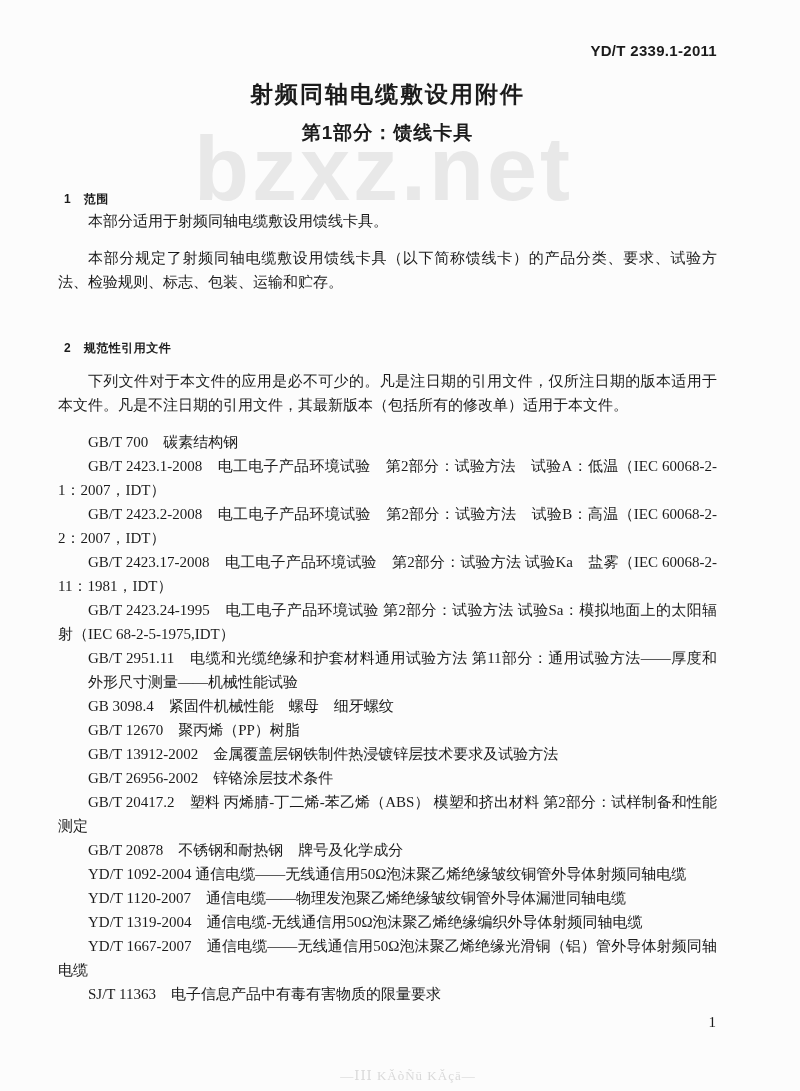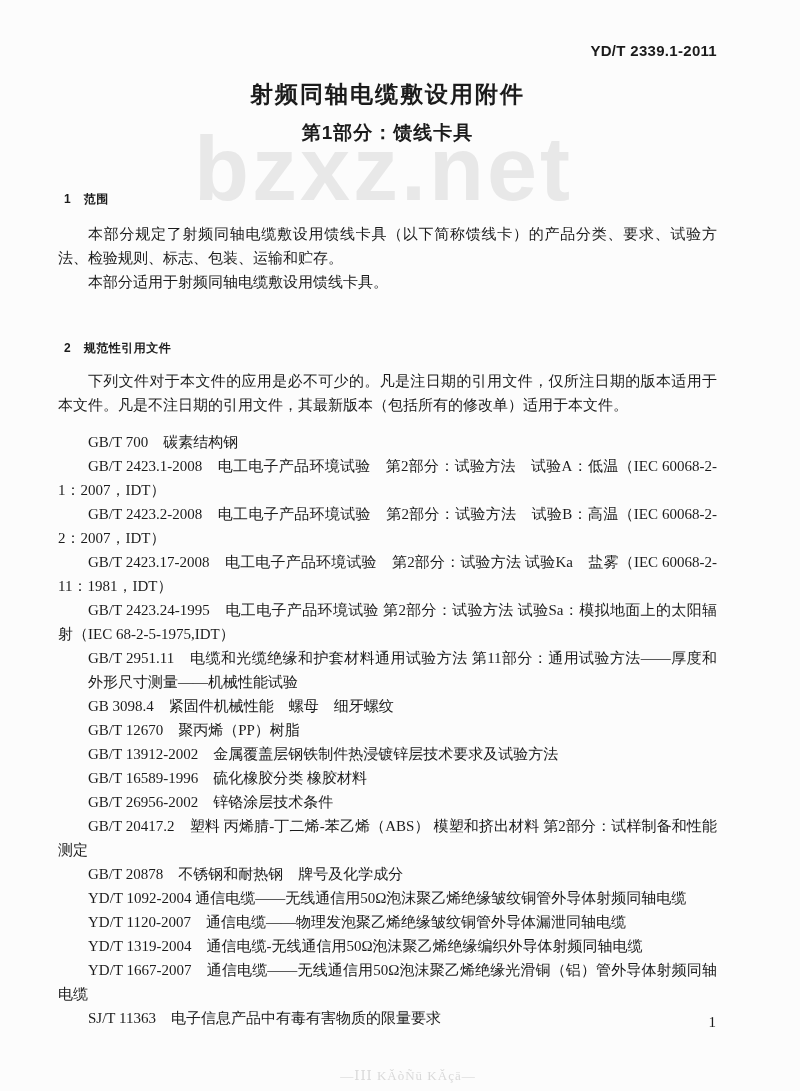--- a/index.html
+++ b/index.html
@@ -119,37 +119,36 @@
   <div class="big-watermark">bzxz.net</div>
 
   <div class="content">
 
     <div class="doc-number">YD/T 2339.1-2011</div>
 
     <div class="title">射频同轴电缆敷设用附件</div>
     <div class="subtitle">第1部分：馈线卡具</div>
 
     <div class="heading">1　范围</div>
+    <p class="para np">本部分适用于射频同轴电缆敷设用馈线卡具。</p>
     <p class="para">本部分规定了射频同轴电缆敷设用馈线卡具（以下简称馈线卡）的产品分类、要求、试验方法、检验规则、标志、包装、运输和贮存。</p>
-    <p class="para np">本部分适用于射频同轴电缆敷设用馈线卡具。</p>
 
     <div class="heading h2">2　规范性引用文件</div>
     <p class="para intro">下列文件对于本文件的应用是必不可少的。凡是注日期的引用文件，仅所注日期的版本适用于本文件。凡是不注日期的引用文件，其最新版本（包括所有的修改单）适用于本文件。</p>
 
     <div class="refs">
       <p class="ref">GB/T 700　碳素结构钢</p>
       <p class="ref">GB/T 2423.1-2008　电工电子产品环境试验　第2部分：试验方法　试验A：低温（IEC 60068-2-1：2007，IDT）</p>
       <p class="ref">GB/T 2423.2-2008　电工电子产品环境试验　第2部分：试验方法　试验B：高温（IEC 60068-2-2：2007，IDT）</p>
       <p class="ref">GB/T 2423.17-2008　电工电子产品环境试验　第2部分：试验方法 试验Ka　盐雾（IEC 60068-2-11：1981，IDT）</p>
       <p class="ref">GB/T 2423.24-1995　电工电子产品环境试验 第2部分：试验方法 试验Sa：模拟地面上的太阳辐射（IEC 68-2-5-1975,IDT）</p>
       <p class="ref ref-hang">GB/T 2951.11　电缆和光缆绝缘和护套材料通用试验方法 第11部分：通用试验方法——厚度和外形尺寸测量——机械性能试验</p>
       <p class="ref">GB 3098.4　紧固件机械性能　螺母　细牙螺纹</p>
       <p class="ref">GB/T 12670　聚丙烯（PP）树脂</p>
       <p class="ref">GB/T 13912-2002　金属覆盖层钢铁制件热浸镀锌层技术要求及试验方法</p>
-      <p class="ref">GB/T 16589-1996　硫化橡胶分类 橡胶材料</p>
       <p class="ref">GB/T 26956-2002　锌铬涂层技术条件</p>
       <p class="ref">GB/T 20417.2　塑料 丙烯腈-丁二烯-苯乙烯（ABS） 模塑和挤出材料 第2部分：试样制备和性能测定</p>
       <p class="ref">GB/T 20878　不锈钢和耐热钢　牌号及化学成分</p>
       <p class="ref">YD/T 1092-2004 通信电缆——无线通信用50Ω泡沫聚乙烯绝缘皱纹铜管外导体射频同轴电缆</p>
       <p class="ref">YD/T 1120-2007　通信电缆——物理发泡聚乙烯绝缘皱纹铜管外导体漏泄同轴电缆</p>
       <p class="ref">YD/T 1319-2004　通信电缆-无线通信用50Ω泡沫聚乙烯绝缘编织外导体射频同轴电缆</p>
       <p class="ref">YD/T 1667-2007　通信电缆——无线通信用50Ω泡沫聚乙烯绝缘光滑铜（铝）管外导体射频同轴电缆</p>
       <p class="ref">SJ/T 11363　电子信息产品中有毒有害物质的限量要求</p>
     </div>
 

